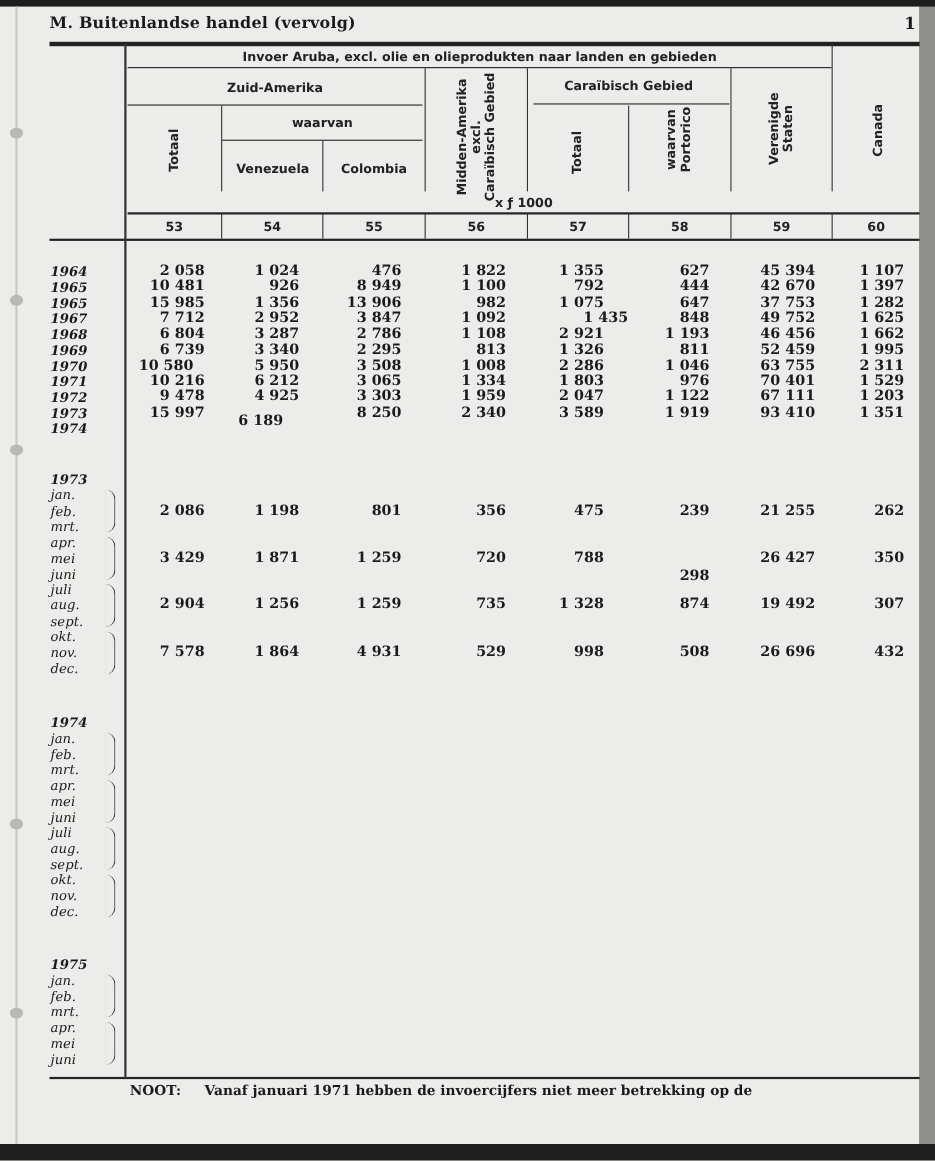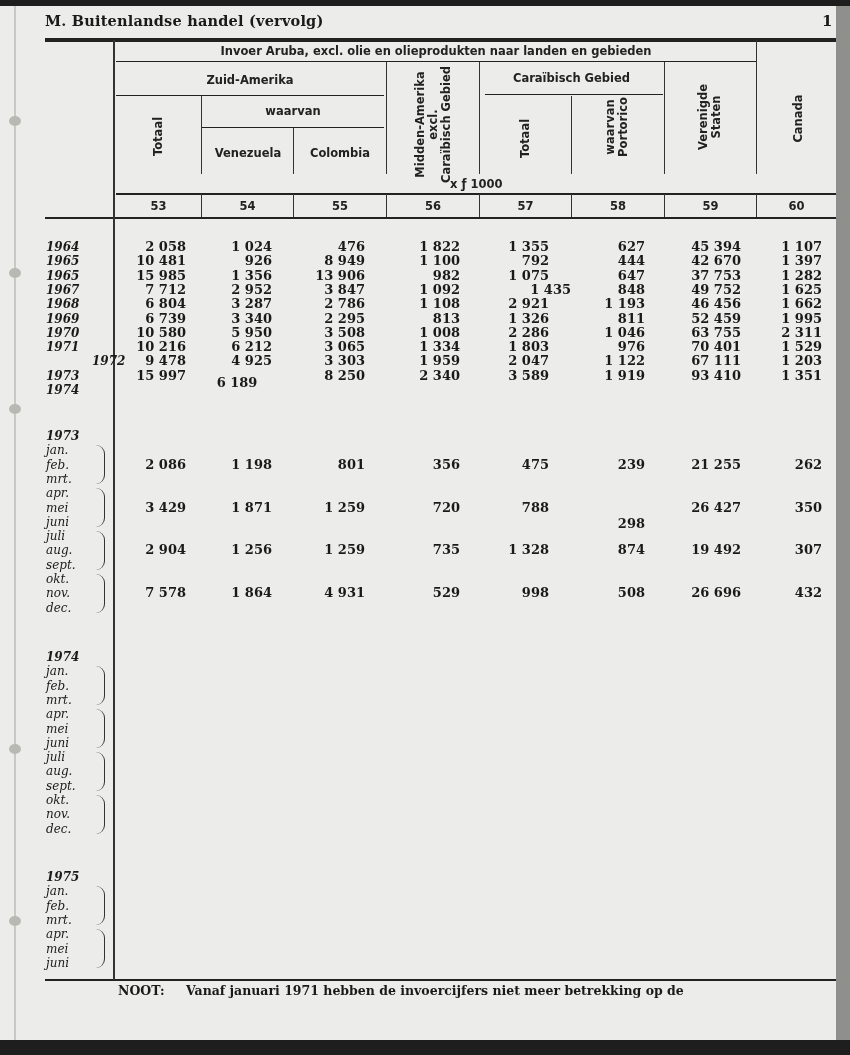--- a/index.html
+++ b/index.html
@@ -175,38 +175,38 @@
     <div class="yr" style="top:311.50000000000006px;">1969</div>
     <div class="num" style="top:311.50000000000006px; left:116px; width:70px;">6 739</div>
     <div class="num" style="top:311.50000000000006px; left:202px; width:70px;">3 340</div>
     <div class="num" style="top:311.50000000000006px; left:295px; width:70px;">2 295</div>
     <div class="num" style="top:311.50000000000006px; left:390px; width:70px;">813</div>
     <div class="num" style="top:311.50000000000006px; left:479px; width:70px;">1 326</div>
     <div class="num" style="top:311.50000000000006px; left:575px; width:70px;">811</div>
     <div class="num" style="top:311.50000000000006px; left:671px; width:70px;">52 459</div>
     <div class="num" style="top:311.50000000000006px; left:752px; width:70px;">1 995</div>
     <div class="yr" style="top:325.80000000000007px;">1970</div>
-    <div class="num" style="top:325.80000000000007px; left:116px; width:70px;">10 580</div>
+    <div class="num" style="top:325.80000000000007px; left:116px; width:70px;text-align:center;">10 580</div>
     <div class="num" style="top:325.80000000000007px; left:202px; width:70px;">5 950</div>
     <div class="num" style="top:325.80000000000007px; left:295px; width:70px;">3 508</div>
     <div class="num" style="top:325.80000000000007px; left:390px; width:70px;">1 008</div>
     <div class="num" style="top:325.80000000000007px; left:479px; width:70px;">2 286</div>
     <div class="num" style="top:325.80000000000007px; left:575px; width:70px;">1 046</div>
     <div class="num" style="top:325.80000000000007px; left:671px; width:70px;">63 755</div>
     <div class="num" style="top:325.80000000000007px; left:752px; width:70px;">2 311</div>
     <div class="yr" style="top:340.1000000000001px;">1971</div>
     <div class="num" style="top:340.1000000000001px; left:116px; width:70px;">10 216</div>
     <div class="num" style="top:340.1000000000001px; left:202px; width:70px;">6 212</div>
     <div class="num" style="top:340.1000000000001px; left:295px; width:70px;">3 065</div>
     <div class="num" style="top:340.1000000000001px; left:390px; width:70px;">1 334</div>
     <div class="num" style="top:340.1000000000001px; left:479px; width:70px;">1 803</div>
     <div class="num" style="top:340.1000000000001px; left:575px; width:70px;">976</div>
     <div class="num" style="top:340.1000000000001px; left:671px; width:70px;">70 401</div>
     <div class="num" style="top:340.1000000000001px; left:752px; width:70px;">1 529</div>
-    <div class="yr" style="top:354.4000000000001px;margin-left:46px;">1972</div>
+    <div class="yr" style="top:354.4000000000001px;">1972</div>
     <div class="num" style="top:354.4000000000001px; left:116px; width:70px;">9 478</div>
     <div class="num" style="top:354.4000000000001px; left:202px; width:70px;">4 925</div>
     <div class="num" style="top:354.4000000000001px; left:295px; width:70px;">3 303</div>
     <div class="num" style="top:354.4000000000001px; left:390px; width:70px;">1 959</div>
     <div class="num" style="top:354.4000000000001px; left:479px; width:70px;">2 047</div>
     <div class="num" style="top:354.4000000000001px; left:575px; width:70px;">1 122</div>
     <div class="num" style="top:354.4000000000001px; left:671px; width:70px;">67 111</div>
     <div class="num" style="top:354.4000000000001px; left:752px; width:70px;">1 203</div>
     <div class="yr" style="top:368.7000000000001px;">1973</div>
     <div class="num" style="top:368.7000000000001px; left:116px; width:70px;">15 997</div>

